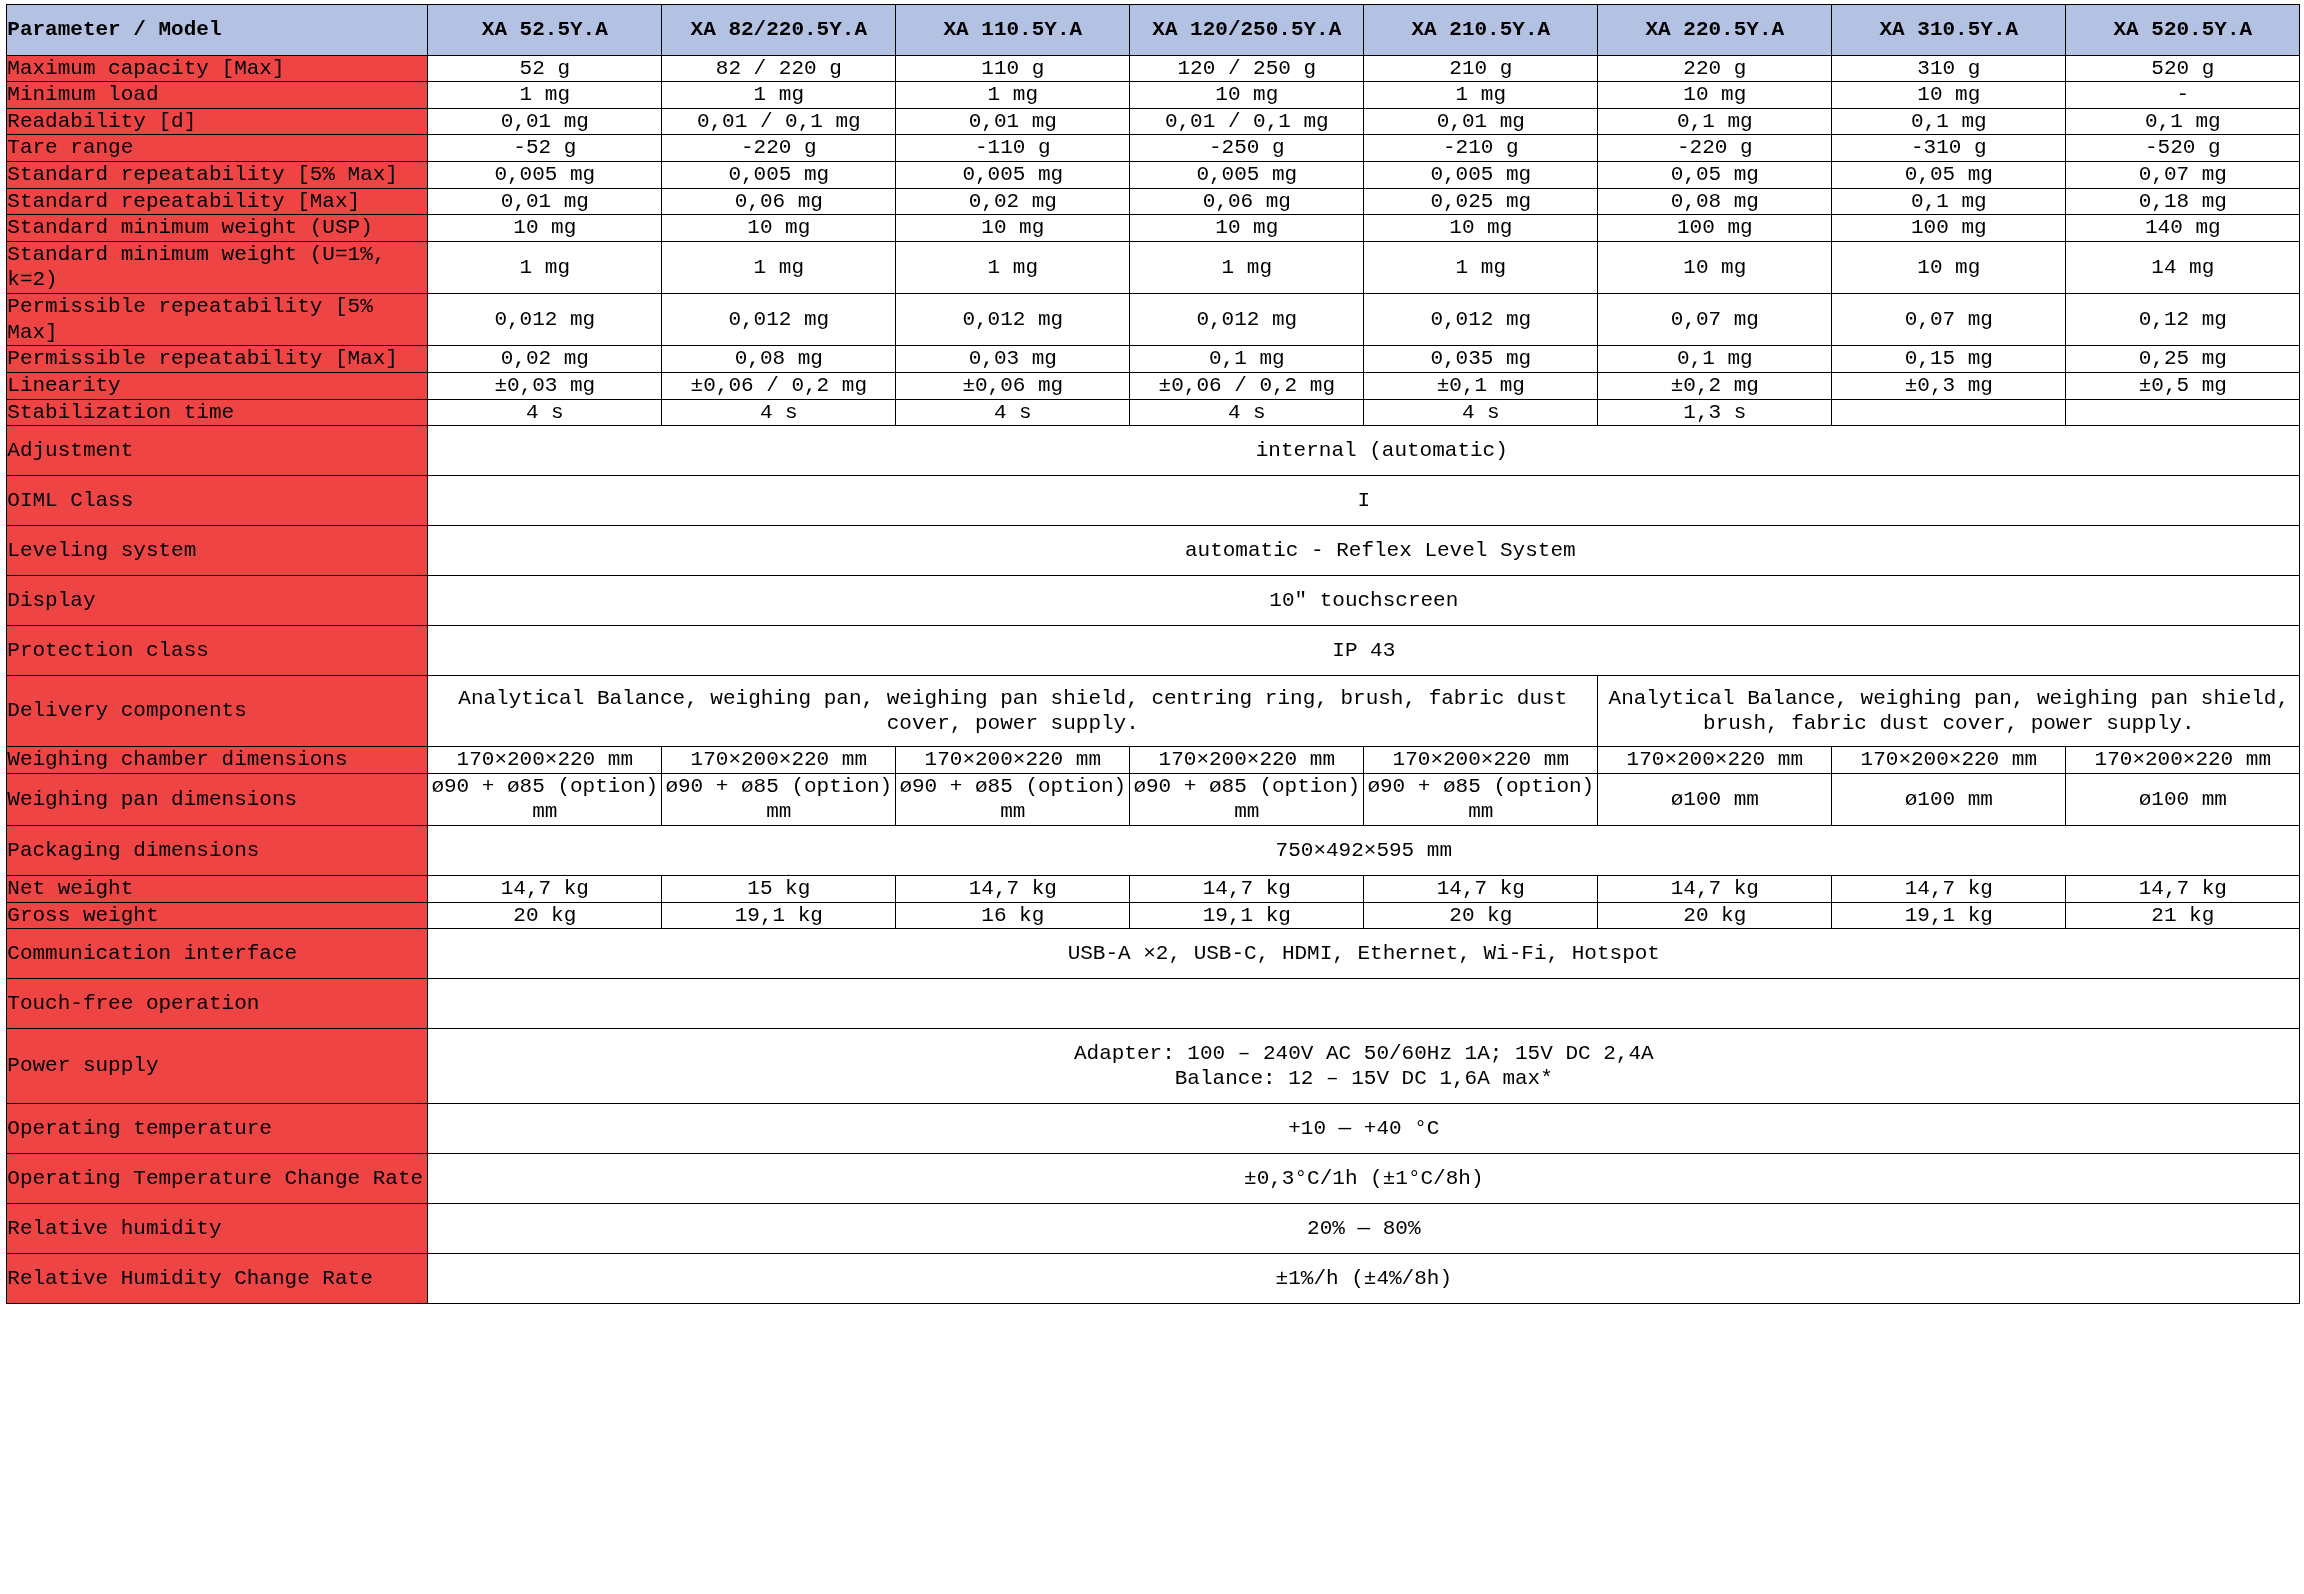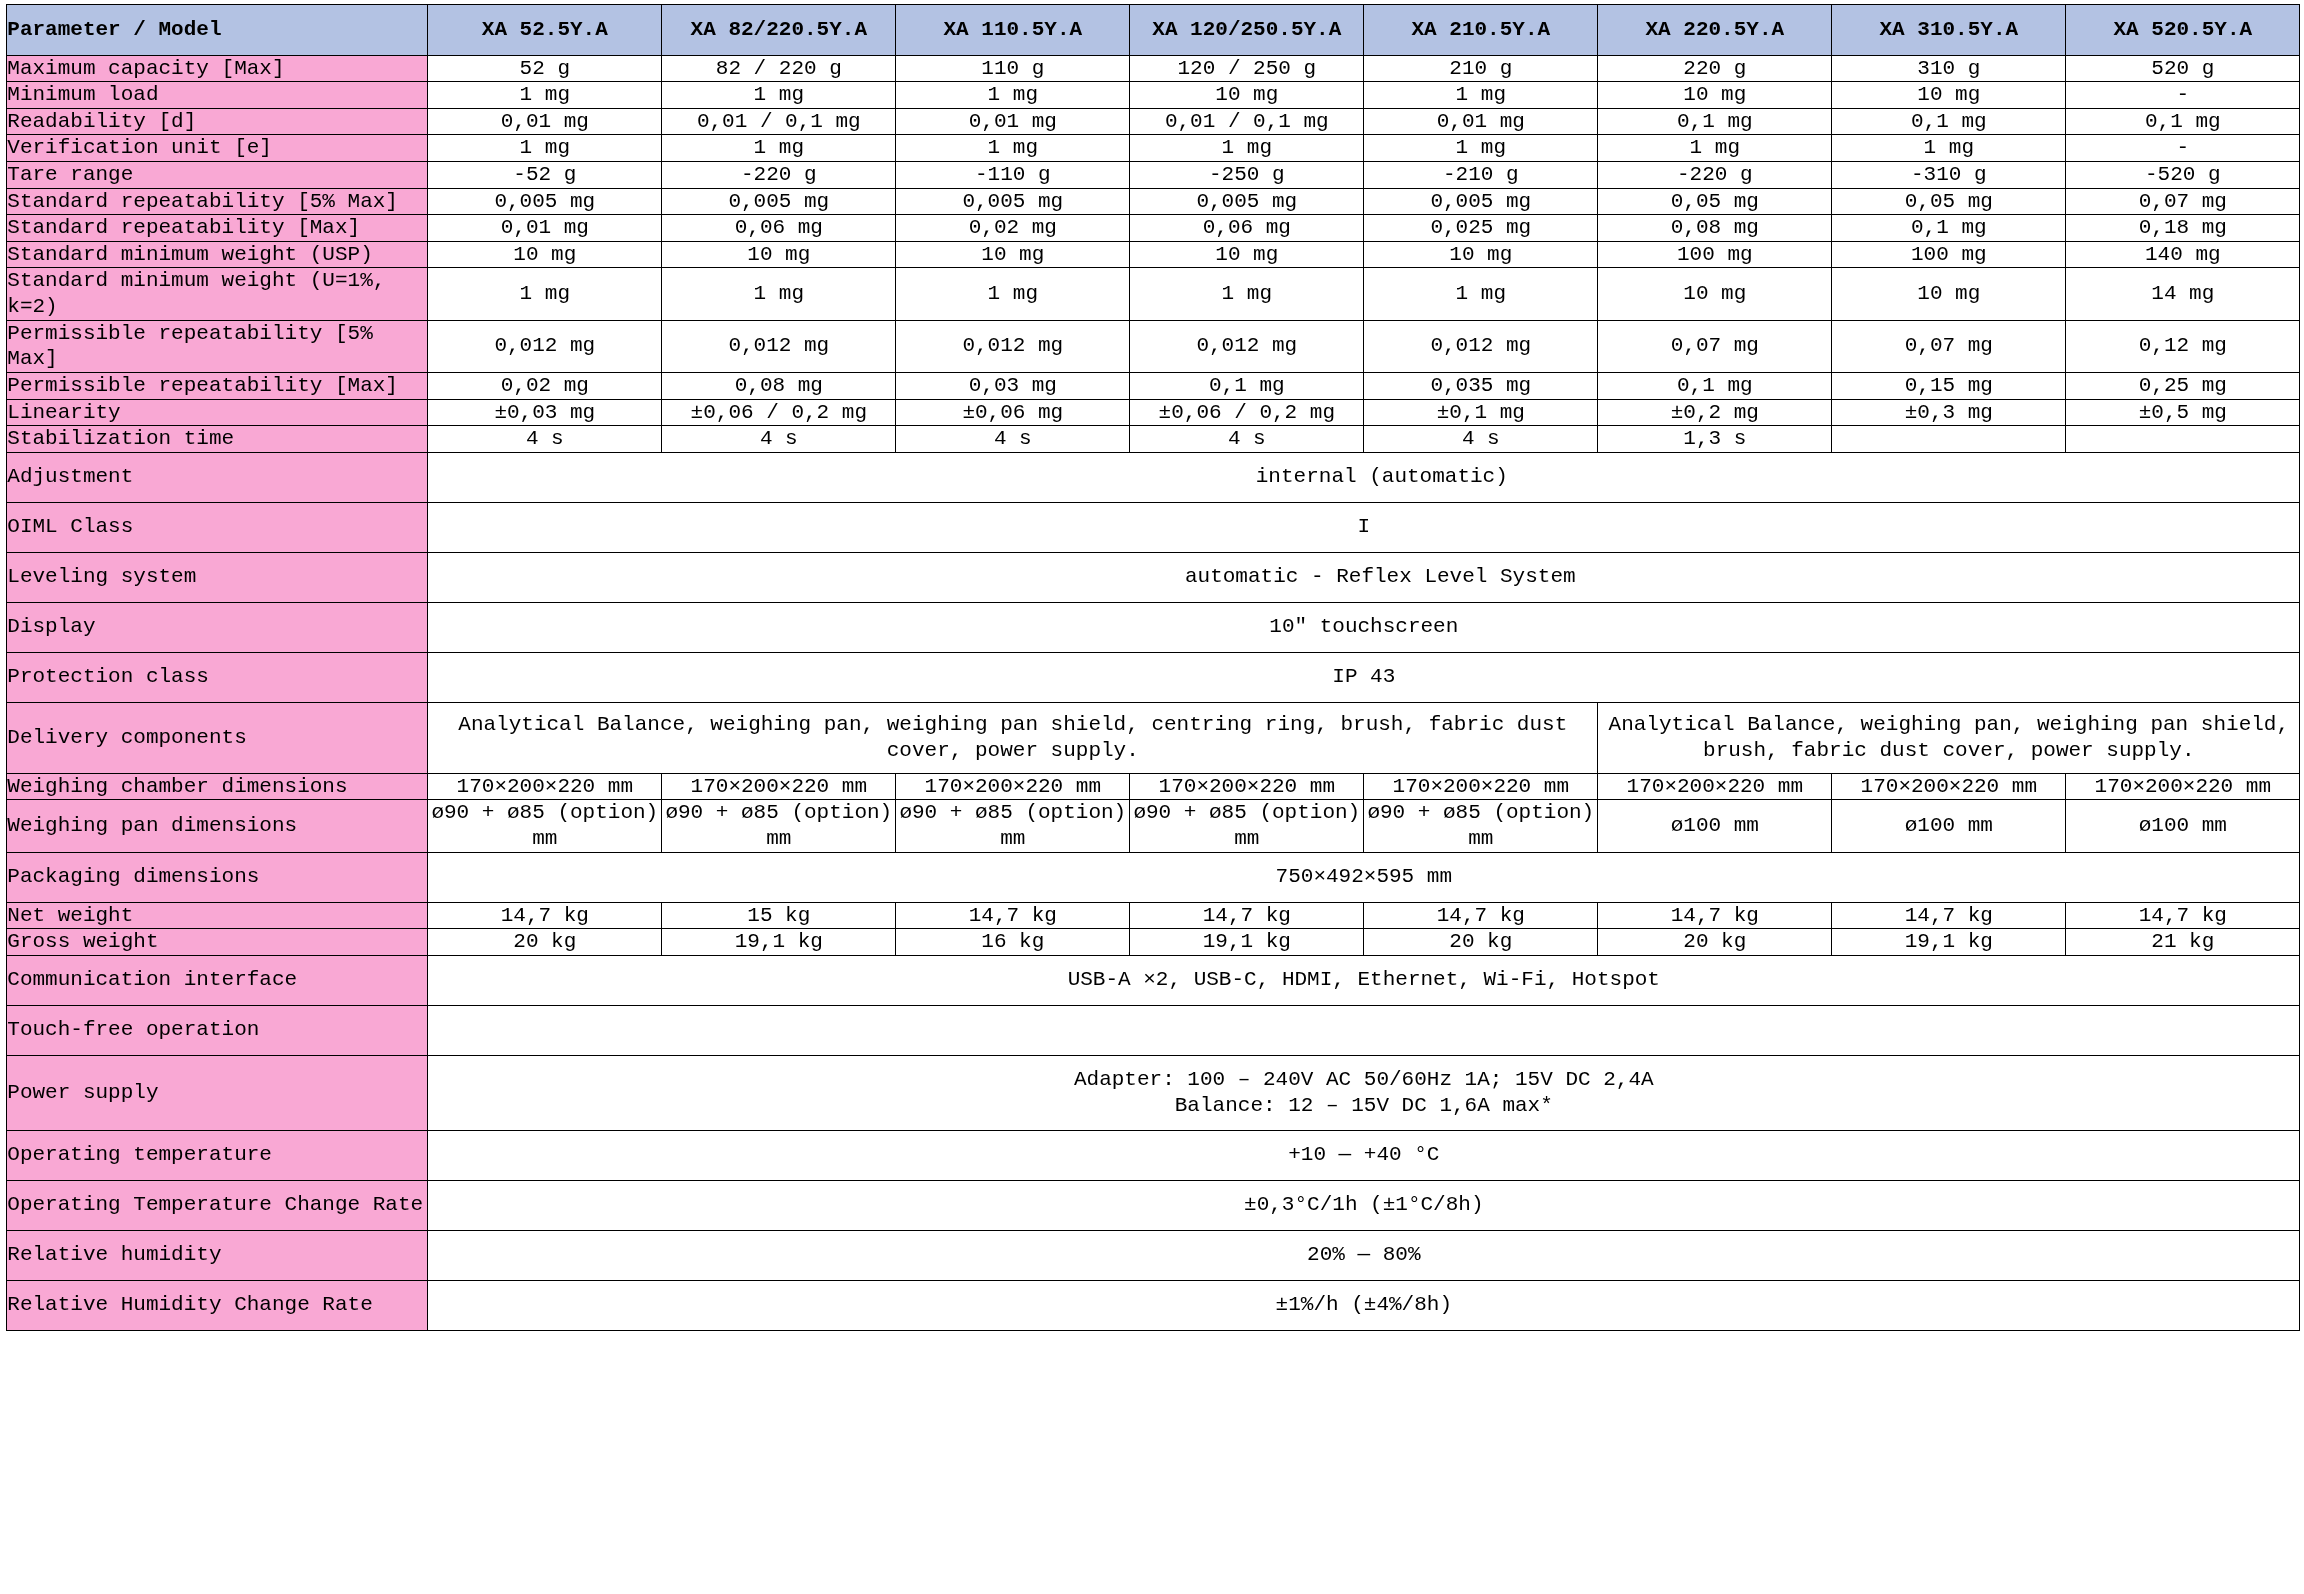--- a/index.html
+++ b/index.html
@@ -42,21 +42,21 @@
     font-size: 22.5px;
   }
   thead th.param-head {
     text-align: left;
     padding-left: 9px;
     font-size: 23.4px;
   }
 
   
   td.param {
-    background: #f9a8d4;
+    background: #ef4444;
     text-align: left;
     padding: 8px 5.4px 8px 9px;
     font-size: 21.6px;
   }
 
   
   td.val {
     background: #ffffff;
     text-align: center;
     padding: 8px 3.6px;
@@ -123,31 +123,20 @@
         <td class="val">0,01 mg</td>
         <td class="val">0,01 / 0,1 mg</td>
         <td class="val">0,01 mg</td>
         <td class="val">0,01 / 0,1 mg</td>
         <td class="val">0,01 mg</td>
         <td class="val">0,1 mg</td>
         <td class="val">0,1 mg</td>
         <td class="val">0,1 mg</td>
       </tr>
       <tr>
-        <td class="param">Verification unit [e]</td>
-        <td class="val">1 mg</td>
-        <td class="val">1 mg</td>
-        <td class="val">1 mg</td>
-        <td class="val">1 mg</td>
-        <td class="val">1 mg</td>
-        <td class="val">1 mg</td>
-        <td class="val">1 mg</td>
-        <td class="val">-</td>
-      </tr>
-      <tr>
         <td class="param">Tare range</td>
         <td class="val">-52 g</td>
         <td class="val">-220 g</td>
         <td class="val">-110 g</td>
         <td class="val">-250 g</td>
         <td class="val">-210 g</td>
         <td class="val">-220 g</td>
         <td class="val">-310 g</td>
         <td class="val">-520 g</td>
       </tr>

